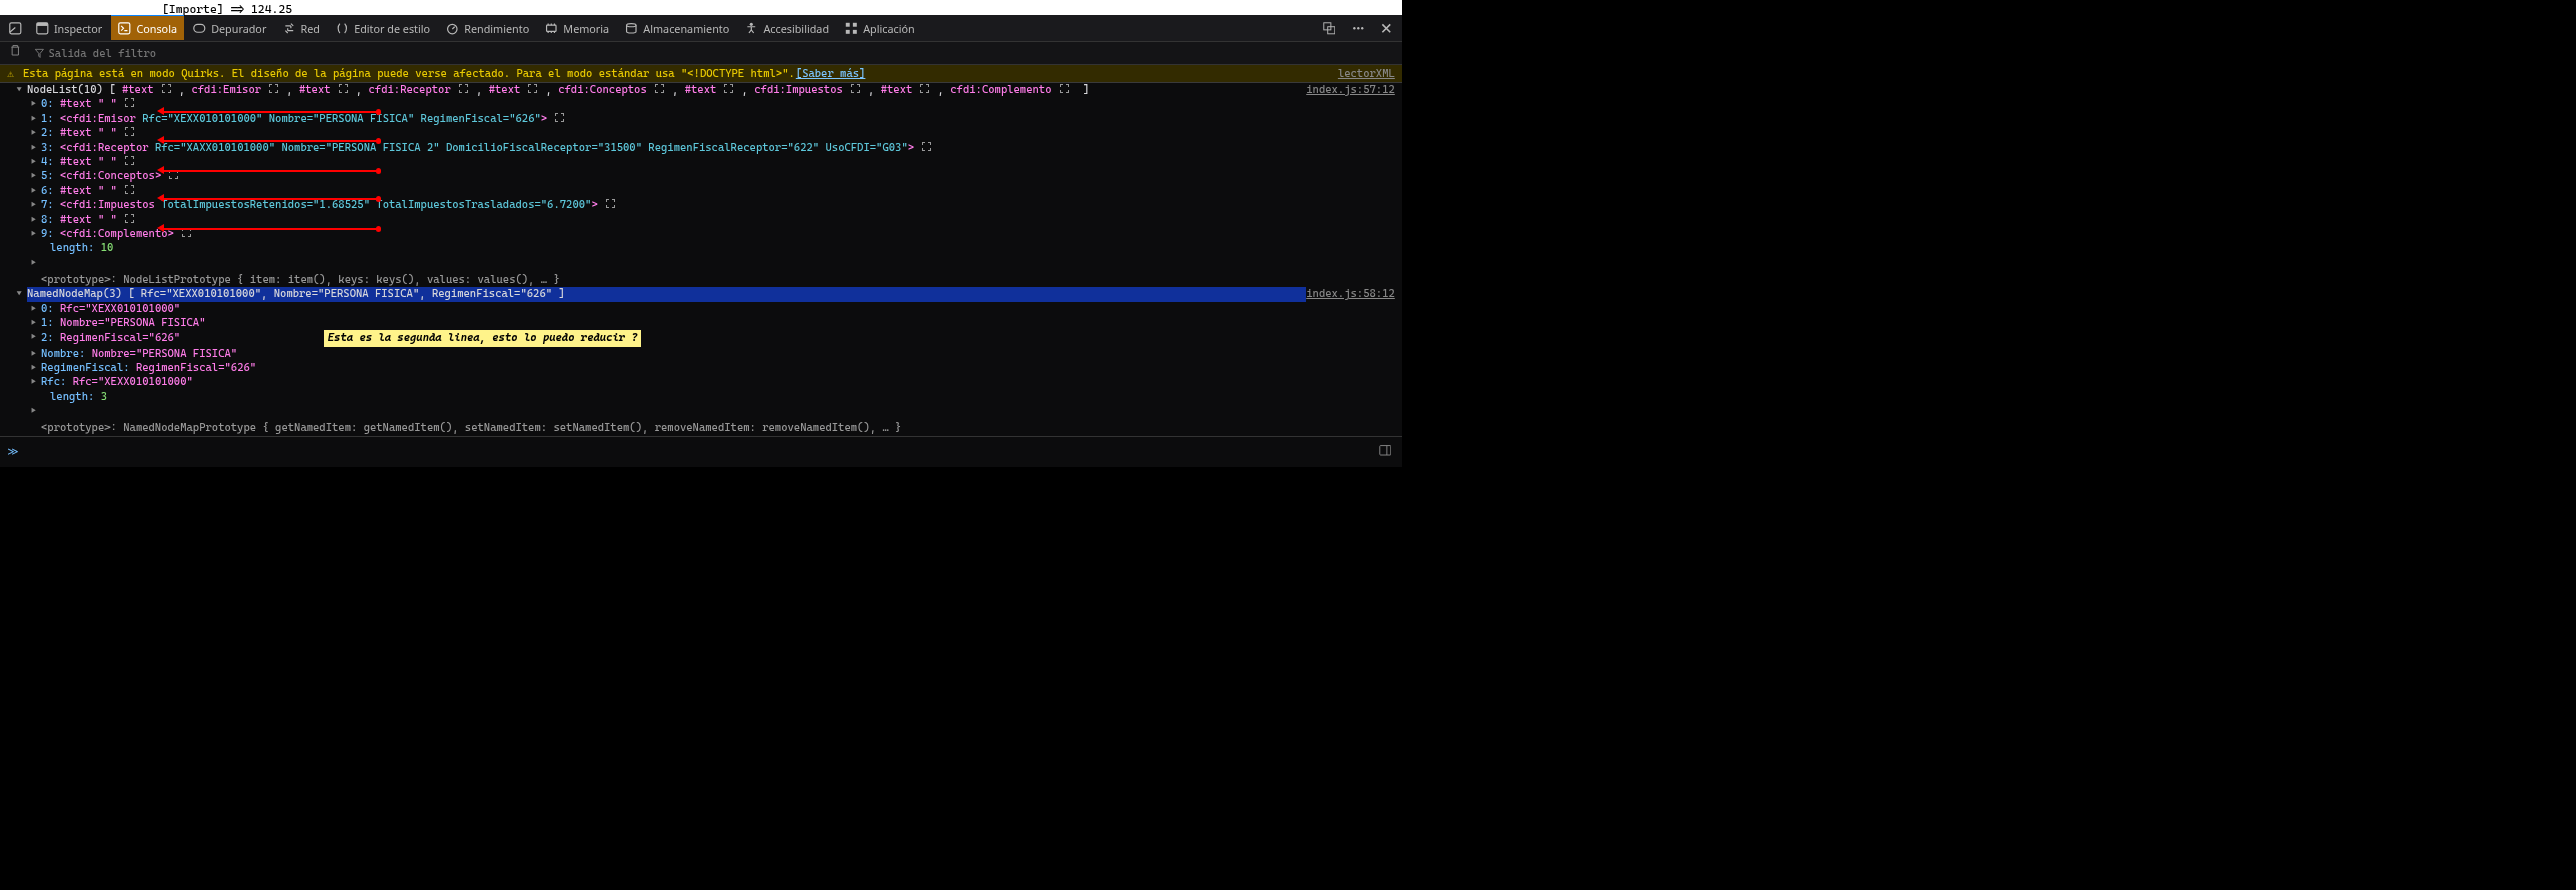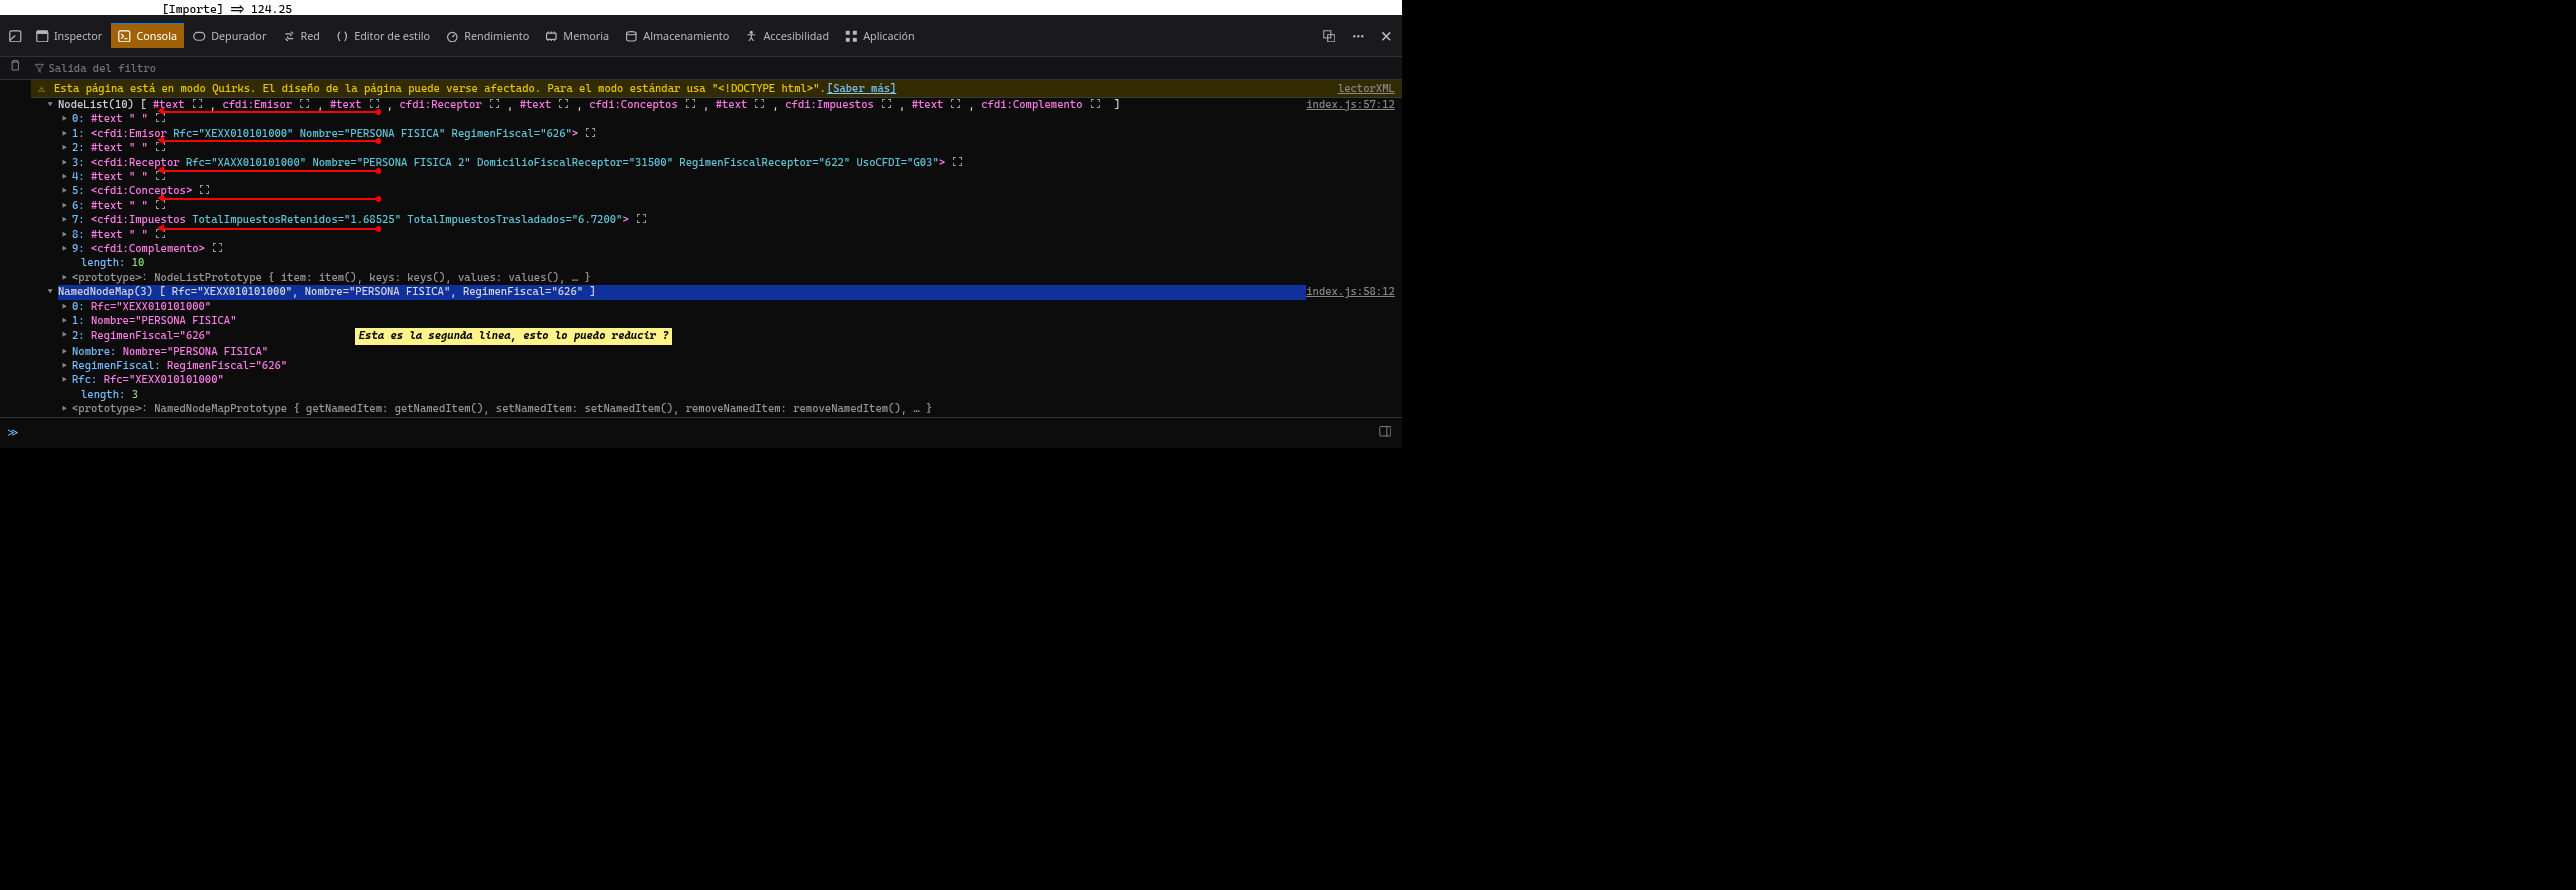--- a/index.html
+++ b/index.html
@@ -19,21 +19,21 @@
     background: #fff;
     color: #000;
     padding: 1.8px 7.2px 1.8px 162px;
     font-size: 11.7px;
     height: 15.3px;
   }
   
   .toolbar {
     background: #1a1a1d;
     border-bottom: 0.9px solid #333;
-    height: 42px;
+    height: 27px;
     display: flex;
     align-items: center;
     padding: 0 3.6px;
     gap: 1.8px;
   }
   .tool-btn {
     display: flex;
     align-items: center;
     gap: 5.4px;
     padding: 4.5px 7.2px;
@@ -120,21 +120,20 @@
     border-radius: 0;
     border-right: 0.9px solid #444;
   }
   .pill-group .pill:last-child {
     border-right: none;
   }
   
   .messages {
     background: #0c0c0d;
     overflow: auto;
-    padding-left: 31px;
   }
   .warn-row {
     background: #332b00;
     color: #e8c900;
     padding: 1.8px 7.2px 1.8px 23px;
     border-bottom: 0.9px solid #3a3a3a;
     font-size: 10.8px;
     display: flex;
     align-items: center;
     position: relative;
@@ -191,21 +190,21 @@
     color: #7cc5ff;
     text-decoration: underline;
     cursor: pointer;
   }
   
   .c-pink { color: #ff7de9; }
   .c-blue { color: #75bfff; }
   .c-green { color: #86de74; }
   .c-cyan { color: #5ec8db; }
   .c-white { color: #d7d7db; }
-  .c-grey { color: #999; }
+  .c-grey { color: #999; margin-top: 17px; }
   .target {
     display: inline-block;
     width: 9px;
     height: 9px;
     border: 0.9px dashed #999;
     margin: 0 1.8px;
     vertical-align: middle;
     cursor: pointer;
   }
   .hl {

